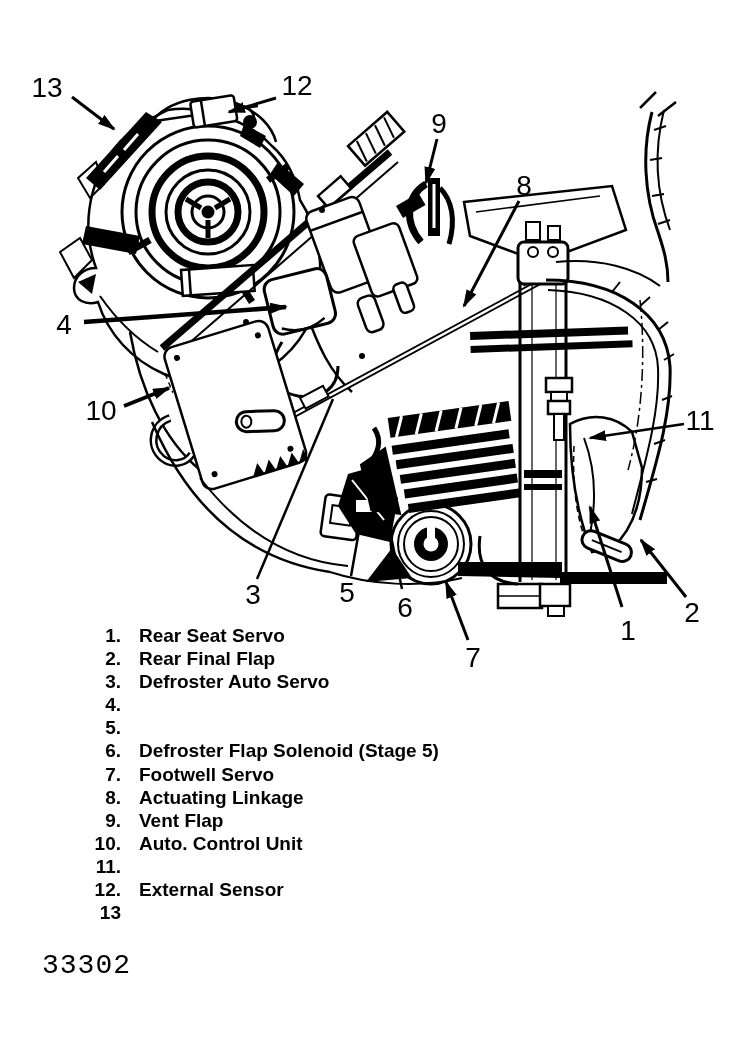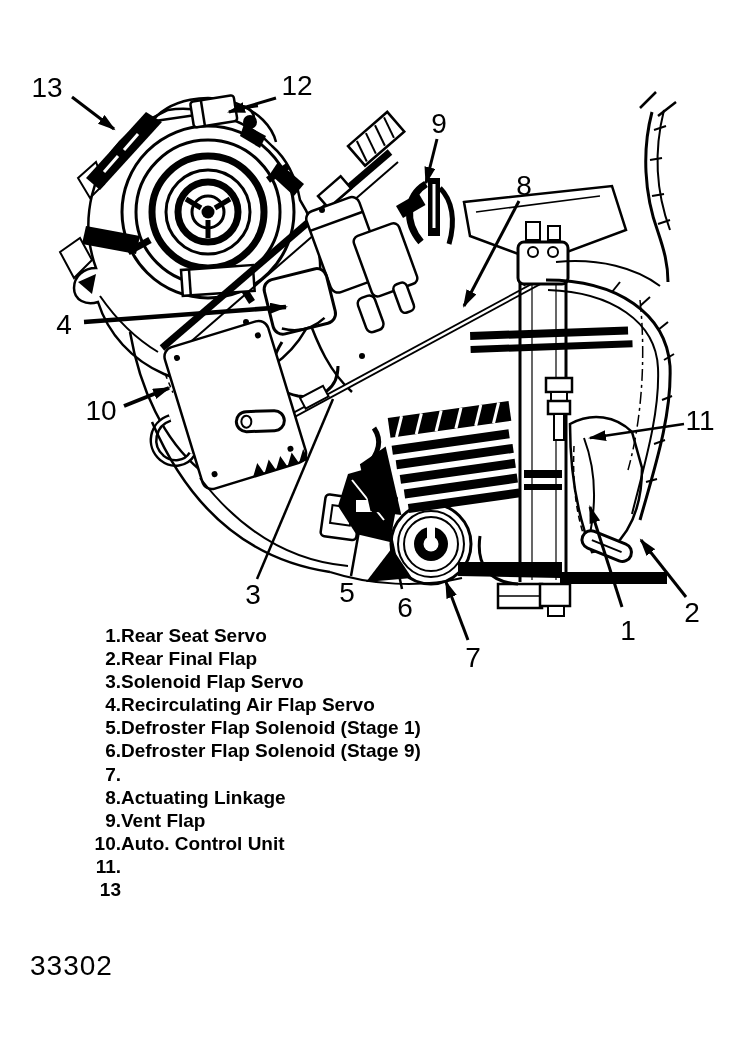--- a/index.html
+++ b/index.html
@@ -6,23 +6,23 @@
   body{width:743px;height:1050px;position:relative;overflow:hidden;
        font-family:"Liberation Sans","DejaVu Sans",sans-serif;color:#000;}
   .page{position:absolute;inset:0;background:#fff;}
   svg.diagram{position:absolute;left:0;top:0;}
   svg text{fill:#000;font-family:"Liberation Sans","DejaVu Sans",sans-serif;}
   .callout{font-size:28px;font-weight:400;}
   .legend{position:absolute;left:0;top:624px;width:520px;}
   .legend-row{display:flex;line-height:23.1px;font-size:19px;font-weight:bold;
               white-space:nowrap;}
   .legend-num{width:121px;text-align:right;flex:0 0 121px;}
-  .legend-text{}
-  .fig-num{position:absolute;left:30px;top:950px;font-size:28px;font-weight:400;
-           letter-spacing:1px;}
+  .legend-text{margin-left:18px;}
+  .fig-num{position:absolute;left:42px;top:950px;font-size:28px;font-weight:400;
+           letter-spacing:1px;font-family:Liberation Mono, monospace;}
 </style>
 </head>
 <body>
 
 <div class="page">
 
 <svg class="diagram" width="743" height="1050" viewBox="0 0 743 1050">
   <defs>
     <marker id="arrow" markerWidth="20" markerHeight="12" refX="16" refY="5.5" orient="auto" markerUnits="userSpaceOnUse">
       <path d="M0,0 L18,5.5 L0,11 Z" fill="#000"></path>
@@ -298,52 +298,55 @@
   <div class="legend-row">
     <span class="legend-num">1.</span>
     <span class="legend-text">Rear Seat Servo</span>
   </div>
   <div class="legend-row">
     <span class="legend-num">2.</span>
     <span class="legend-text">Rear Final Flap</span>
   </div>
   <div class="legend-row">
     <span class="legend-num">3.</span>
-    <span class="legend-text">Solenoid Flap Servo</span>
+    <span class="legend-text">Defroster Auto Servo</span>
   </div>
   <div class="legend-row">
     <span class="legend-num">4.</span>
-    <span class="legend-text">Recirculating Air Flap Servo</span>
   </div>
   <div class="legend-row">
     <span class="legend-num">5.</span>
-    <span class="legend-text">Defroster Flap Solenoid (Stage 1)</span>
   </div>
   <div class="legend-row">
     <span class="legend-num">6.</span>
-    <span class="legend-text">Defroster Flap Solenoid (Stage 9)</span>
+    <span class="legend-text">Defroster Flap Solenoid (Stage 5)</span>
   </div>
   <div class="legend-row">
     <span class="legend-num">7.</span>
+    <span class="legend-text">Footwell Servo</span>
   </div>
   <div class="legend-row">
     <span class="legend-num">8.</span>
     <span class="legend-text">Actuating Linkage</span>
   </div>
   <div class="legend-row">
     <span class="legend-num">9.</span>
     <span class="legend-text">Vent Flap</span>
   </div>
   <div class="legend-row">
     <span class="legend-num">10.</span>
     <span class="legend-text">Auto. Control Unit</span>
   </div>
   <div class="legend-row">
     <span class="legend-num">11.</span>
   </div>
   <div class="legend-row">
+    <span class="legend-num">12.</span>
+    <span class="legend-text">External Sensor</span>
+  </div>
+  <div class="legend-row">
     <span class="legend-num">13</span>
   </div>
 </div>
 
 <div class="fig-num">33302</div>
 
 </div>
 
 </body></html>

